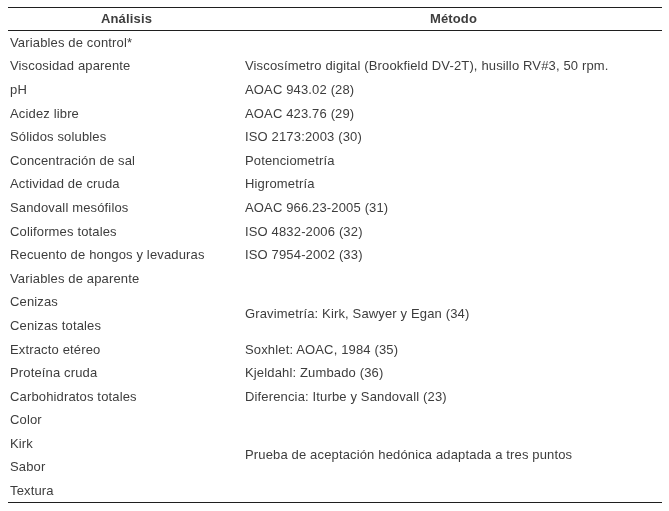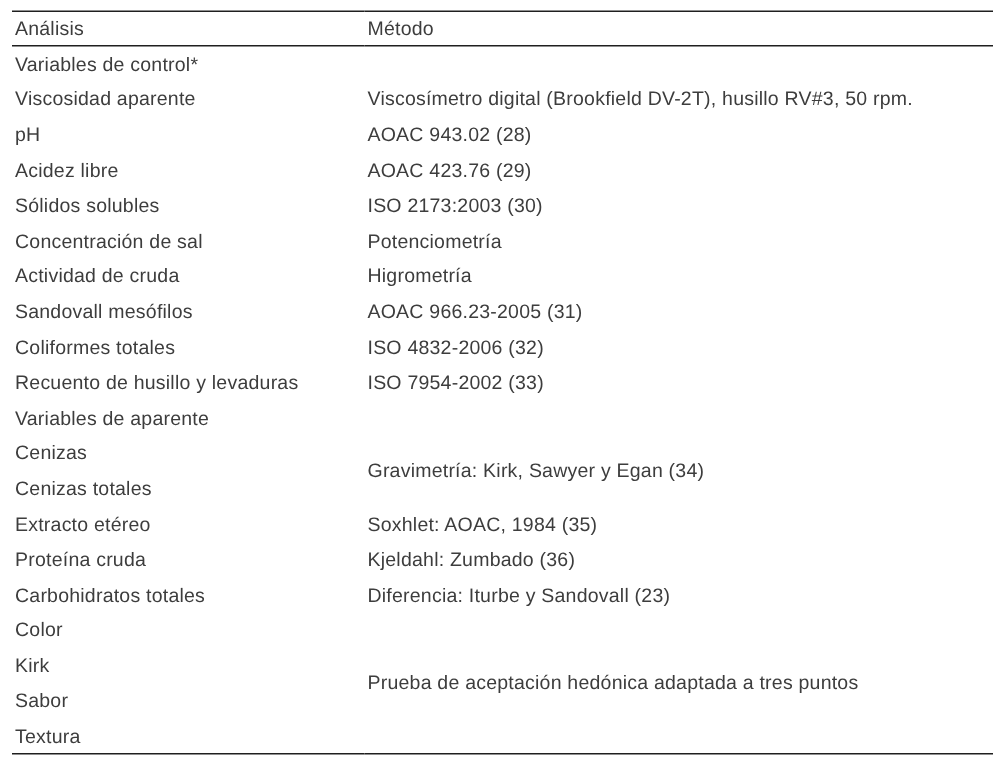--- a/index.html
+++ b/index.html
@@ -24,22 +24,22 @@
     border-top: 1.5px solid #1f1f1f;
     border-bottom: 1.5px solid #1f1f1f;
   }
   col.col-analysis { width: 235px; }
   col.col-method  { width: 419px; }
   thead tr {
     height: 23px;
     border-bottom: 1.5px solid #1f1f1f;
   }
   th {
-    text-align: left;
-    font-weight: normal;
+    text-align: center;
+    font-weight: bold;
     padding: 0 0 2px 2px;
     vertical-align: middle;
     white-space: nowrap;
   }
   tbody tr { height: 23.6px; margin-left: 12px; }
   td {
     padding: 0 0 0 2px;
     vertical-align: middle;
     white-space: nowrap;
     overflow: hidden;
@@ -91,21 +91,21 @@
     </tr>
     <tr>
       <td>Sandovall mesófilos</td>
       <td>AOAC 966.23-2005 (31)</td>
     </tr>
     <tr>
       <td>Coliformes totales</td>
       <td>ISO 4832-2006 (32)</td>
     </tr>
     <tr>
-      <td>Recuento de husillo y levaduras</td>
+      <td>Recuento de hongos y levaduras</td>
       <td>ISO 7954-2002 (33)</td>
     </tr>
     <tr>
       <td>Variables de aparente</td>
       <td></td>
     </tr>
     <tr>
       <td>Cenizas</td>
       <td class="merged" rowspan="2">Gravimetría: Kirk, Sawyer y Egan (34)</td>
     </tr>

